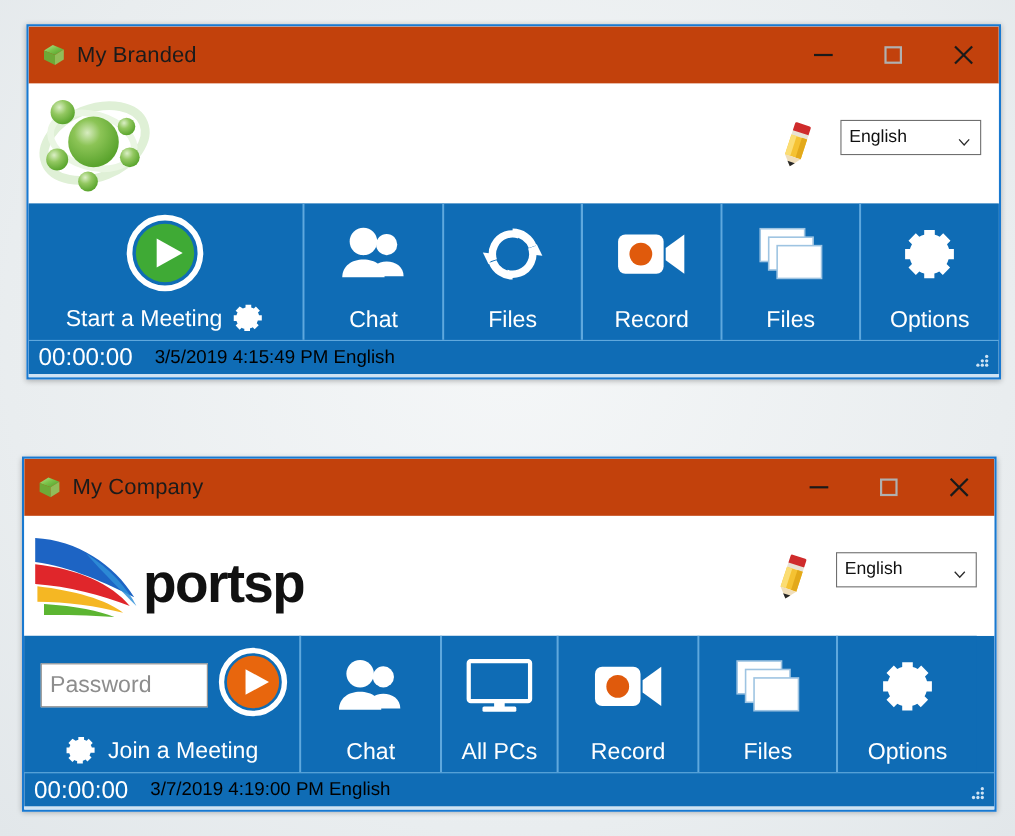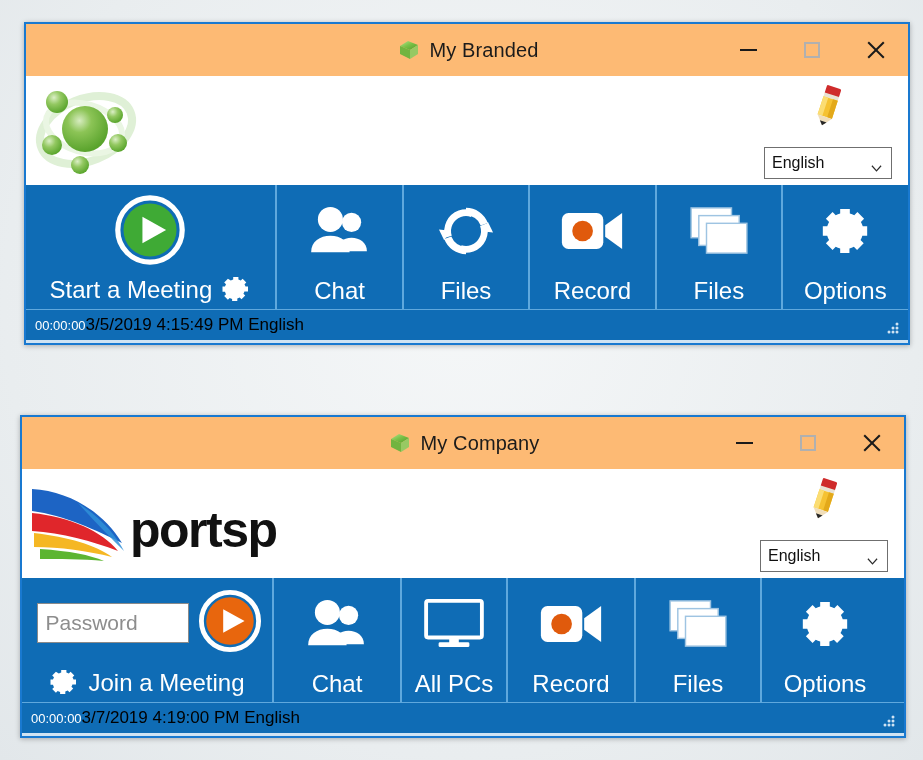--- a/index.html
+++ b/index.html
@@ -24,25 +24,25 @@
     flex-direction: column;
     overflow: hidden;
   }
   #window-branded { left: 24px; top: 22px; width: 886px; height: 323px; }
   #window-company { left: 20px; top: 415px; width: 886px; height: 323px; }
 
   
   .titlebar {
     height: 52px;
     flex: 0 0 52px;
-    background: #fdba74;
-    display: flex;
-    align-items: center;
-    position: relative;
-    justify-content: center;
+    background: #c2410c;
+    display: flex;
+    align-items: center;
+    padding-left: 10px;
+    position: relative;
   }
   .title-icon {
     width: 26px; height: 26px;
     margin-right: 8px;
     flex: 0 0 26px;
     position: relative;
   }
   .title-text {
     font-size: 20px;
     color: #1b1b1b;
@@ -96,23 +96,21 @@
     display: flex;
     align-items: center;
     height: 100%;
   }
   .lang-area {
     position: absolute;
     right: 16px;
     top: 50%;
     transform: translateY(-50%);
     display: flex;
-    align-items: center;
     gap: 20px;
-    flex-direction: column;
   }
   .pencil { width: 40px; height: 44px; flex: 0 0 40px; }
   .lang-select {
     width: 128px; height: 32px;
     border: 1px solid #6f6f6f;
     background: #ffffff;
     display: flex; align-items: center;
     padding: 0 6px 0 7px;
     font-size: 16px;
     color: #101010;
@@ -146,21 +144,21 @@
   .tb-btn:last-child { border-right: none; }
   .tb-icon {
     flex: 1 1 auto;
     display: flex;
     align-items: center;
     justify-content: center;
     width: 100%;
   }
   .tb-label {
     color: #ffffff;
-    font-size: 24px;
+    font-size: 21px;
     line-height: 27px;
     white-space: nowrap;
     font-family: "Liberation Sans", sans-serif;
   }
 
   
   #tb1-start   { width: 252px; }
   #tb1-chat    { width: 128px; }
   #tb1-switch  { width: 126px; }
   #tb1-record  { width: 128px; }
@@ -210,22 +208,23 @@
     height: 31px;
     background: #0f6cb5;
     border-top: 1px solid #5fa8dd;
     display: flex;
     align-items: center;
     padding: 0 8px 0 9px;
     position: relative;
   }
   .sb-timer {
     color: #ffffff;
-    font-size: 13px;
-    font-family: "Liberation Sans", sans-serif;
+    font-size: 22px;
+    font-family: "Liberation Sans", sans-serif;
+    margin-right: 20px;
     white-space: nowrap;
   }
   .sb-stamp {
     color: #000000;
     font-size: 17px;
     font-family: "Liberation Sans", sans-serif;
     white-space: nowrap;
   }
   .grip {
     position: absolute;

